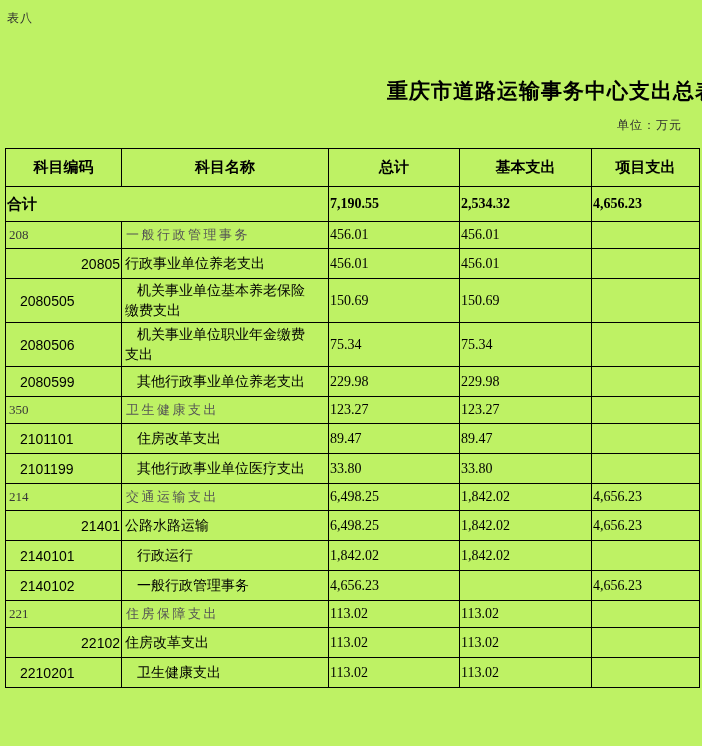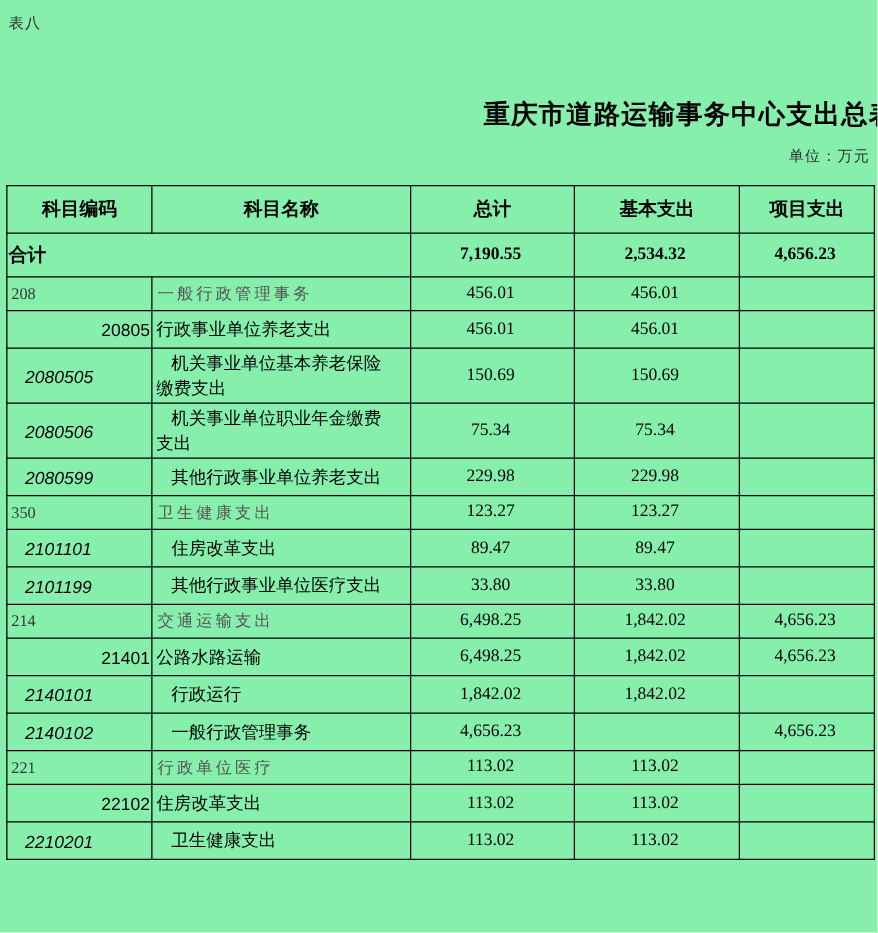--- a/index.html
+++ b/index.html
@@ -1,20 +1,20 @@
 <!DOCTYPE html>
 <html><head>
 <meta charset="utf-8">
 <style>
   html, body { margin: 0; padding: 0; background: #fff; }
   .page {
     position: relative;
     width: 702px;
     height: 746px;
-    background: #86efac;
+    background: #bef264;
     font-family: "Liberation Sans", sans-serif;
     color: #000;
     overflow: hidden;
   }
   .table-label {
     position: absolute;
     left: 7px; top: 10px;
     font-family: "Liberation Serif", serif;
     font-size: 12px;
     color: #2e2e2e;
@@ -25,21 +25,21 @@
     left: 0; top: 62px;
     width: 702px;
     text-align: right;
     font-size: 21px;
     font-weight: bold;
     letter-spacing: 1px;
     margin: 15px;
   }
   .unit-note {
     position: absolute;
-    right: 6px; top: 117px;
+    right: 20px; top: 117px;
     font-family: "Liberation Serif", serif;
     font-size: 12px;
     color: #2e2e2e;
     letter-spacing: 1px;
   }
   table.budget {
     position: absolute;
     left: 5px; top: 148px;
     width: 694px;
     border-collapse: collapse;
@@ -55,21 +55,21 @@
     font-weight: bold;
     height: 37px;
     padding: 0;
   }
   .total-row td { height: 32px; font-weight: bold; }
   .total-row .merged-label {
     text-align: left;
     font-size: 15px;
   }
   .num-cell {
-    text-align: center;
+    text-align: left;
     padding-right: 4px;
     font-family: "Liberation Serif", serif;
     font-size: 14px;
   }
   .total-row .num-cell { font-size: 14px; font-weight: bold; }
   .code-cell {
     font-size: 14px;
     padding-left: 8px;
     font-family: "Liberation Sans", sans-serif;
   }
@@ -89,21 +89,21 @@
     padding-left: 3px;
   }
   tr.level-1 .name-cell {
     font-family: "Liberation Serif", serif;
     font-size: 13px;
     color: #555555;
     letter-spacing: 2.5px;
     padding-left: 4px;
   }
   tr.level-2 .code-cell { padding-left: 8px; text-align: right; }
-  tr.level-3 .code-cell { padding-left: 14px; font-style: italic; }
+  tr.level-3 .code-cell { padding-left: 14px; }
   tr.level-3 .name-cell { text-indent: 12px; }
 </style>
 </head>
 <body>
 
 <div class="page">
 
   <div class="table-label">表八</div>
 
   <h1 class="doc-title">重庆市道路运输事务中心支出总表</h1>
@@ -215,21 +215,21 @@
     </tr>
         <tr class="level-3">
       <td class="code-cell">2140102</td>
       <td class="name-cell">一般行政管理事务</td>
       <td class="num-cell">4,656.23</td>
       <td class="num-cell"></td>
       <td class="num-cell">4,656.23</td>
     </tr>
         <tr class="level-1">
       <td class="code-cell">221</td>
-      <td class="name-cell">行政单位医疗</td>
+      <td class="name-cell">住房保障支出</td>
       <td class="num-cell">113.02</td>
       <td class="num-cell">113.02</td>
       <td class="num-cell"></td>
     </tr>
         <tr class="level-2">
       <td class="code-cell">22102</td>
       <td class="name-cell">住房改革支出</td>
       <td class="num-cell">113.02</td>
       <td class="num-cell">113.02</td>
       <td class="num-cell"></td>

